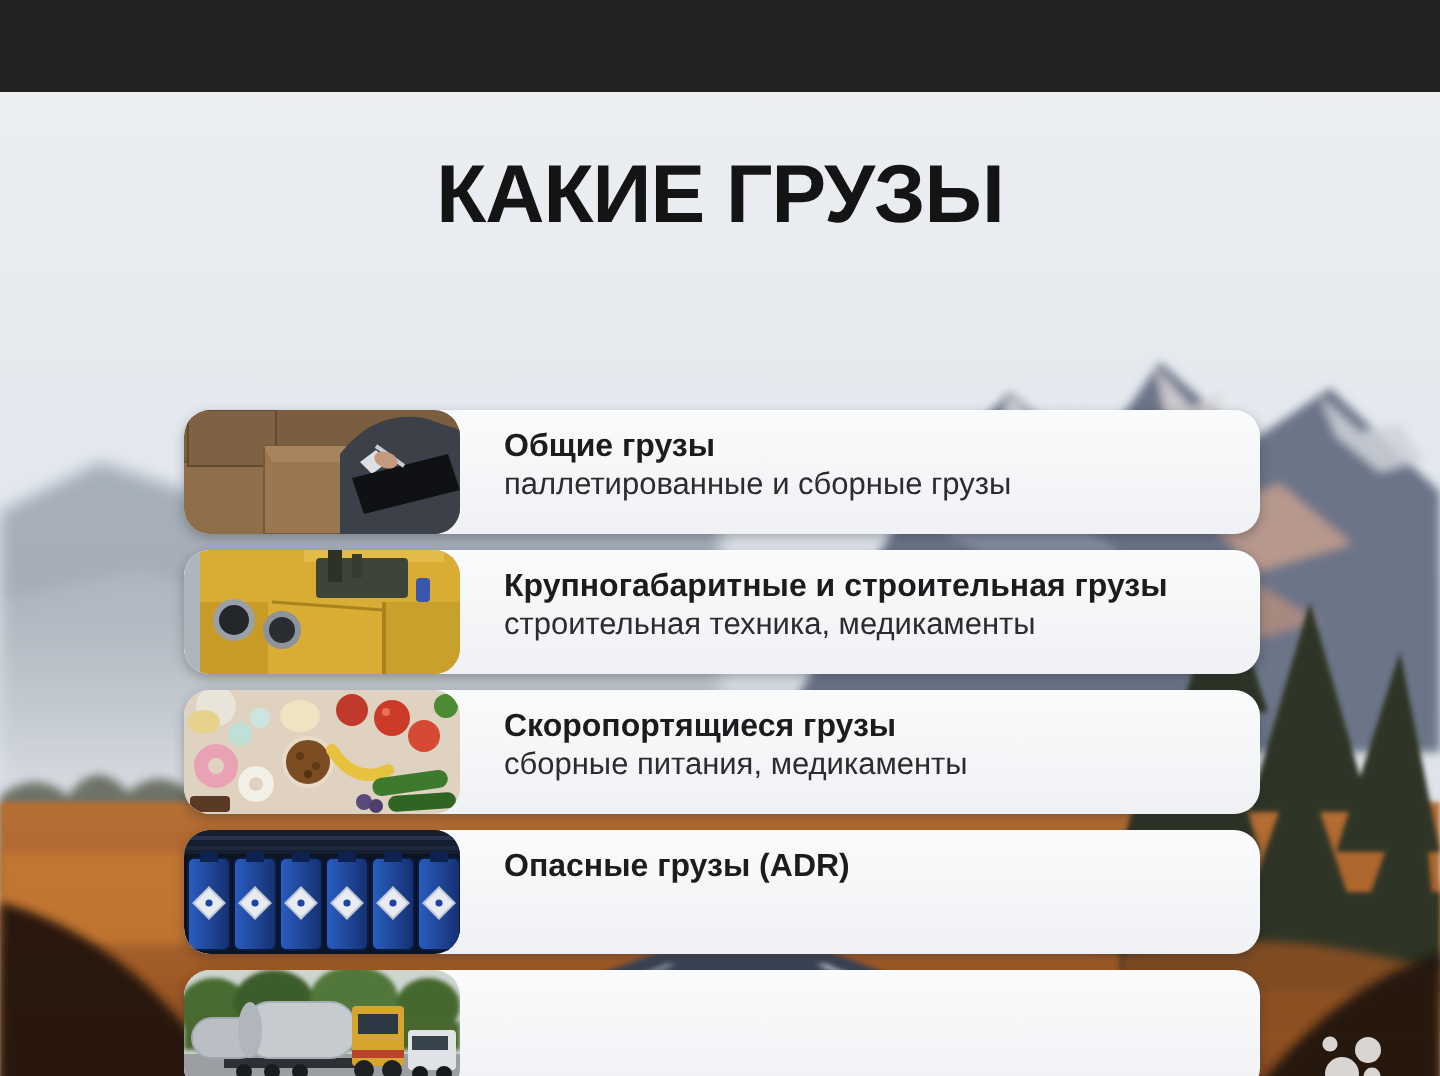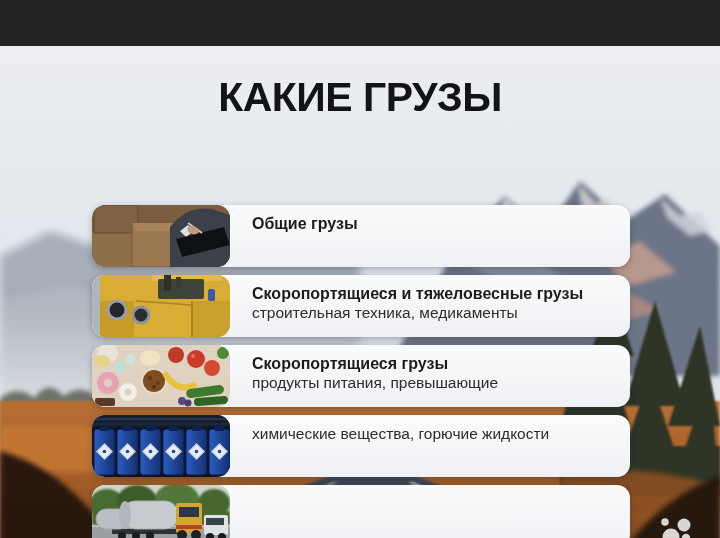--- a/index.html
+++ b/index.html
@@ -138,20 +138,21 @@
           <polygon points="40,18 86,18 90,26 44,26" fill="#a8845c"></polygon>
           <path d="M78,62 L78,22 Q95,0 120,4 L138,10 L138,62Z" fill="#3c4149"></path>
           <polygon points="88,26 96,20 102,26 94,32" fill="#dde0e4"></polygon>
           <polygon points="84,34 132,22 138,40 90,52" fill="#101114"></polygon>
           <line x1="96" y1="18" x2="110" y2="28" stroke="#c8ccd2" stroke-width="2"></line>
           <ellipse cx="101" cy="25" rx="6" ry="4" fill="#c49a7e" transform="rotate(20 101 25)"></ellipse>
         </svg>
       </div>
       <div class="card-text">
         <div class="card-title">Общие грузы</div>
+        <div class="card-sub">паллетированные и сборные грузы</div>
       </div>
     </div>
 
     <div class="card">
       <div class="thumb">
         <svg viewBox="0 0 138 62" preserveAspectRatio="none">
           <rect width="138" height="62" fill="#aeb6bd"></rect>
           <rect x="8" y="0" width="130" height="62" fill="#d9ad33"></rect>
           <rect x="8" y="26" width="34" height="36" fill="#c89a26"></rect>
           <rect x="60" y="0" width="70" height="6" fill="#e3bb49"></rect>
@@ -160,21 +161,21 @@
           <rect x="84" y="2" width="5" height="12" fill="#383b30"></rect>
           <rect x="116" y="14" width="7" height="12" rx="2" fill="#3a57b0"></rect>
           <rect x="100" y="26" width="38" height="36" fill="#caa02c"></rect>
           <line x1="100" y1="26" x2="100" y2="62" stroke="#a8831e" stroke-width="2"></line>
           <line x1="44" y1="26" x2="100" y2="30" stroke="#a8831e" stroke-width="1.5"></line>
           <circle cx="25" cy="35" r="9" fill="#23262b" stroke="#9aa0a8" stroke-width="3"></circle>
           <circle cx="49" cy="40" r="8" fill="#2a2d32" stroke="#8d939b" stroke-width="3"></circle>
         </svg>
       </div>
       <div class="card-text">
-        <div class="card-title">Скоропортящиеся и тяжеловесные грузы</div>
+        <div class="card-title">Крупногабаритные и строительная грузы</div>
         <div class="card-sub">строительная техника, медикаменты</div>
       </div>
     </div>
 
     <div class="card">
       <div class="thumb">
         <svg viewBox="0 0 138 62" preserveAspectRatio="none">
           <rect width="138" height="62" fill="#dfd2c0"></rect>
           <circle cx="16" cy="8" r="10" fill="#e9e4da"></circle>
           <ellipse cx="10" cy="16" rx="8" ry="6" fill="#e6d28a"></ellipse>
@@ -197,21 +198,21 @@
           <path d="M74,30 Q86,48 102,40" stroke="#e6c23f" stroke-width="6" fill="none" stroke-linecap="round"></path>
           <rect x="94" y="42" width="38" height="9" rx="4.5" fill="#3e7a2e" transform="rotate(-8 113 46)"></rect>
           <rect x="102" y="52" width="34" height="8" rx="4" fill="#2f6423" transform="rotate(-4 119 56)"></rect>
           <circle cx="131" cy="8" r="6" fill="#4c8a34"></circle>
           <circle cx="90" cy="56" r="4" fill="#5a4a7a"></circle>
             <circle cx="96" cy="58" r="3.5" fill="#4e3e6e"></circle>
         </svg>
       </div>
       <div class="card-text">
         <div class="card-title">Скоропортящиеся грузы</div>
-        <div class="card-sub">продукты питания, превышающие</div>
+        <div class="card-sub">сборные питания, медикаменты</div>
       </div>
     </div>
 
     <div class="card">
       <div class="thumb">
         <svg viewBox="0 0 138 62" preserveAspectRatio="none">
           <defs>
             <linearGradient id="canG" x1="0" y1="0" x2="1" y2="0">
               <stop offset="0" stop-color="#2a5ec2"></stop>
                 <stop offset="1" stop-color="#143070"></stop>
@@ -255,21 +256,21 @@
             <g transform="translate(117,0)">
                 <rect x="0" y="14" width="21" height="46" rx="3" fill="url(#canG)" stroke="#0a1a40"></rect>
                 <rect x="6" y="11" width="9" height="5" fill="#0d2250"></rect>
                 <rect x="5" y="31" width="11" height="11" fill="#e8ecf2" stroke="#c0c8d4" transform="rotate(45 10.5 36.5)"></rect>
                 <circle cx="10.5" cy="36.5" r="1.8" fill="#1d44a0"></circle>
               </g>
           </g>
         </svg>
       </div>
       <div class="card-text">
-        <div class="card-sub">химические вещества, горючие жидкости</div>
+        <div class="card-title">Опасные грузы (ADR)</div>
       </div>
     </div>
 
     <div class="card">
       <div class="thumb">
         <svg viewBox="0 0 138 62" preserveAspectRatio="none">
           <rect width="138" height="62" fill="#cdd5cf"></rect>
           <g filter="blur(1px)">
             <ellipse cx="15" cy="20" rx="18" ry="16" fill="#476b30"></ellipse>
             <ellipse cx="45" cy="16" rx="20" ry="16" fill="#3c5c29"></ellipse>

